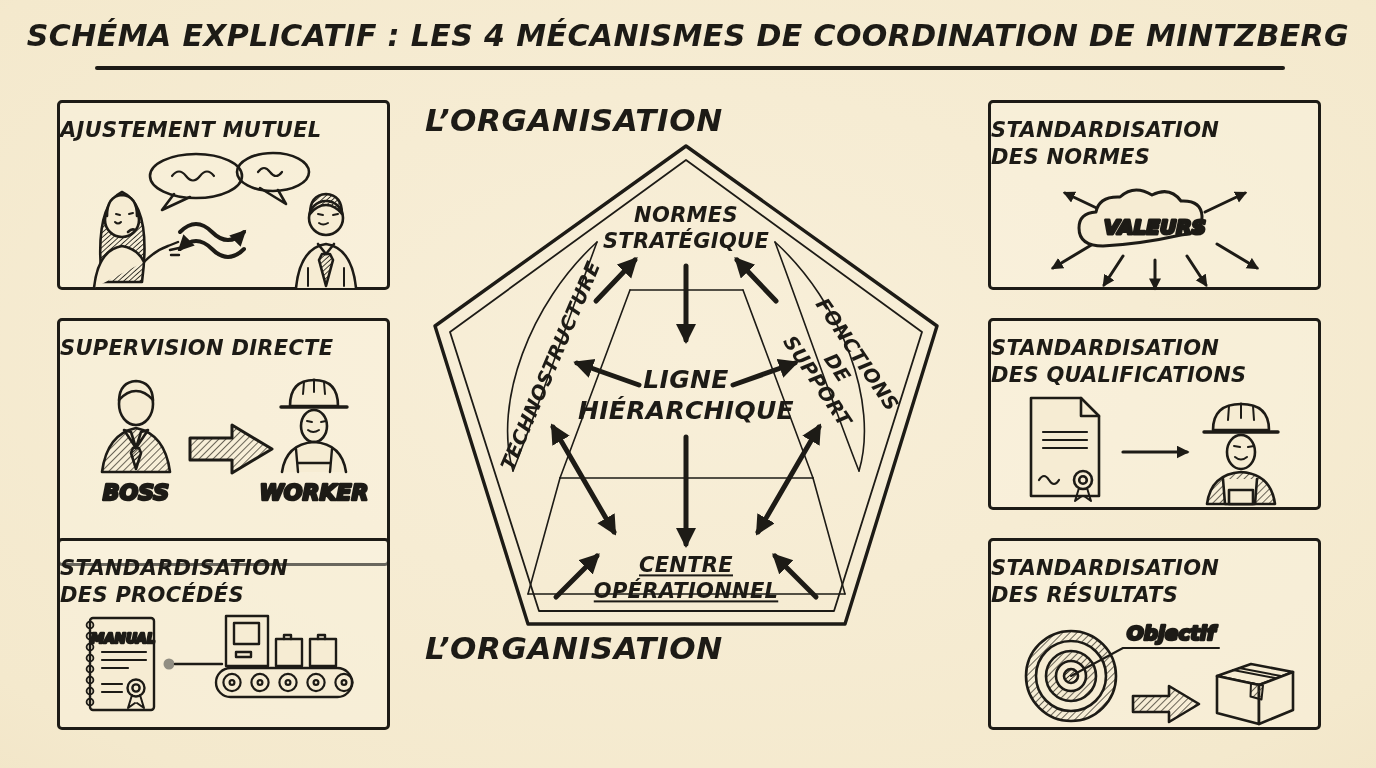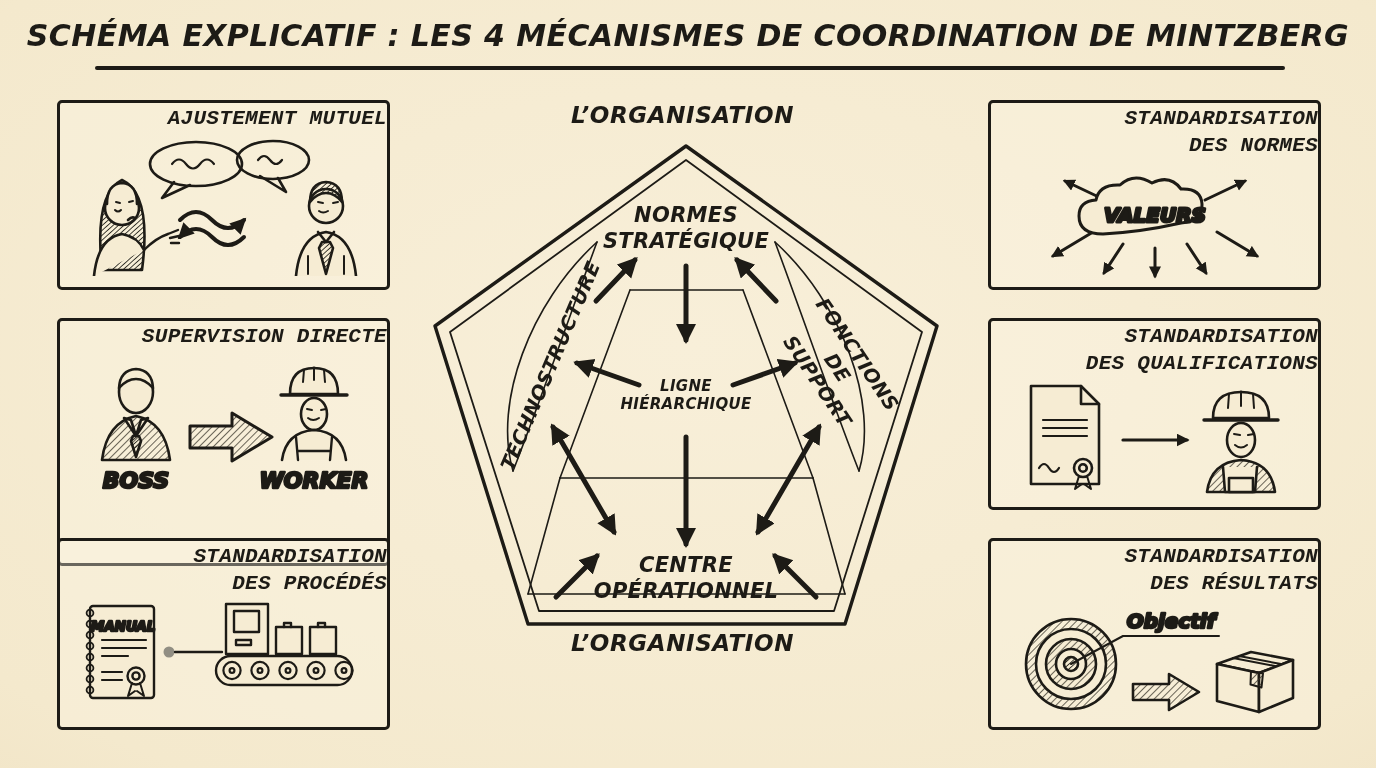--- a/index.html
+++ b/index.html
@@ -18,34 +18,34 @@
   .title-underline{
     position:absolute;top:66px;left:95px;width:1190px;height:4px;
     background:#1d1b16;border-radius:3px;
   }
   .card{
     position:absolute;width:333px;box-sizing:border-box;
     border:3.5px solid #1d1b16;border-radius:5px;
     background:rgba(252,246,228,.35);
   }
   .card .box-title{
-    margin-top:2px;text-align:right;
+    margin-top:14px;text-align:left;
     font-size:21px;font-weight:bold;font-style:italic;
-    line-height:1.3;white-space:pre-line;letter-spacing:.3px;font-family:Liberation Mono, monospace;
+    line-height:1.3;white-space:pre-line;letter-spacing:.3px;
   }
   .box-art{display:block;margin:2px auto 0;}
   .pentagon-wrap{position:absolute;left:425px;top:138px;width:515px;height:495px;}
   .pent-label{
     position:absolute;transform:translate(-50%,-50%);
     font-weight:bold;font-style:italic;text-align:center;
     font-size:20px;line-height:1.22;white-space:pre-line;letter-spacing:.3px;
   }
   .org-label{
-    position:absolute;width:515px;left:425px;text-align:center;
-    font-size:23px;font-weight:bold;font-style:italic;letter-spacing:.6px;
+    position:absolute;width:515px;left:425px;
+    font-size:31px;font-weight:bold;font-style:italic;letter-spacing:.6px;
   }
   .rot-left{transform:translate(-50%,-50%) rotate(-67deg);font-size:19.5px;white-space:nowrap;}
   .rot-right{transform:translate(-50%,-50%) rotate(56deg);font-size:19.5px;}
   svg text{
     font-family:"DejaVu Sans",sans-serif;font-weight:bold;font-style:italic;fill:#1d1b16;
   }
   .hidden-defs{position:absolute;width:0;height:0;}
 </style>
 </head>
 <body>
@@ -212,23 +212,23 @@
         <path d="M351,163 L312,122" marker-end="url(#ah)"></path>
         <path d="M128,289 L189,394" marker-start="url(#ah)" marker-end="url(#ah)"></path>
         <path d="M394,289 L333,394" marker-start="url(#ah)" marker-end="url(#ah)"></path>
         <path d="M131,459 L172,418" marker-end="url(#ah)"></path>
         <path d="M391,459 L350,418" marker-end="url(#ah)"></path>
       </g>
     </g>
   </svg>
   <div class="pent-label" style="left:261px;top:91px;font-size:21px;">NORMES
 STRATÉGIQUE</div>
-  <div class="pent-label" style="left:261px;top:257px;font-size:15px;">LIGNE
+  <div class="pent-label" style="left:261px;top:257px;font-size:25px;">LIGNE
 HIÉRARCHIQUE</div>
-  <div class="pent-label" style="left:261px;top:441px;font-size:21px;">CENTRE
+  <div class="pent-label" style="left:261px;top:441px;font-size:21px;text-decoration:underline;">CENTRE
 OPÉRATIONNEL</div>
   <div class="pent-label rot-left" style="left:126px;top:228px;">TECHNOSTRUCTURE</div>
   <div class="pent-label rot-right" style="left:412px;top:230px;">FONCTIONS
 DE SUPPORT</div>
 </div>
 
 <div class="org-label" style="top:630px;">L’ORGANISATION</div>
 
 <div class="card" style="left:988px;top:100px;height:190px;">
   <div class="box-title">STANDARDISATION

